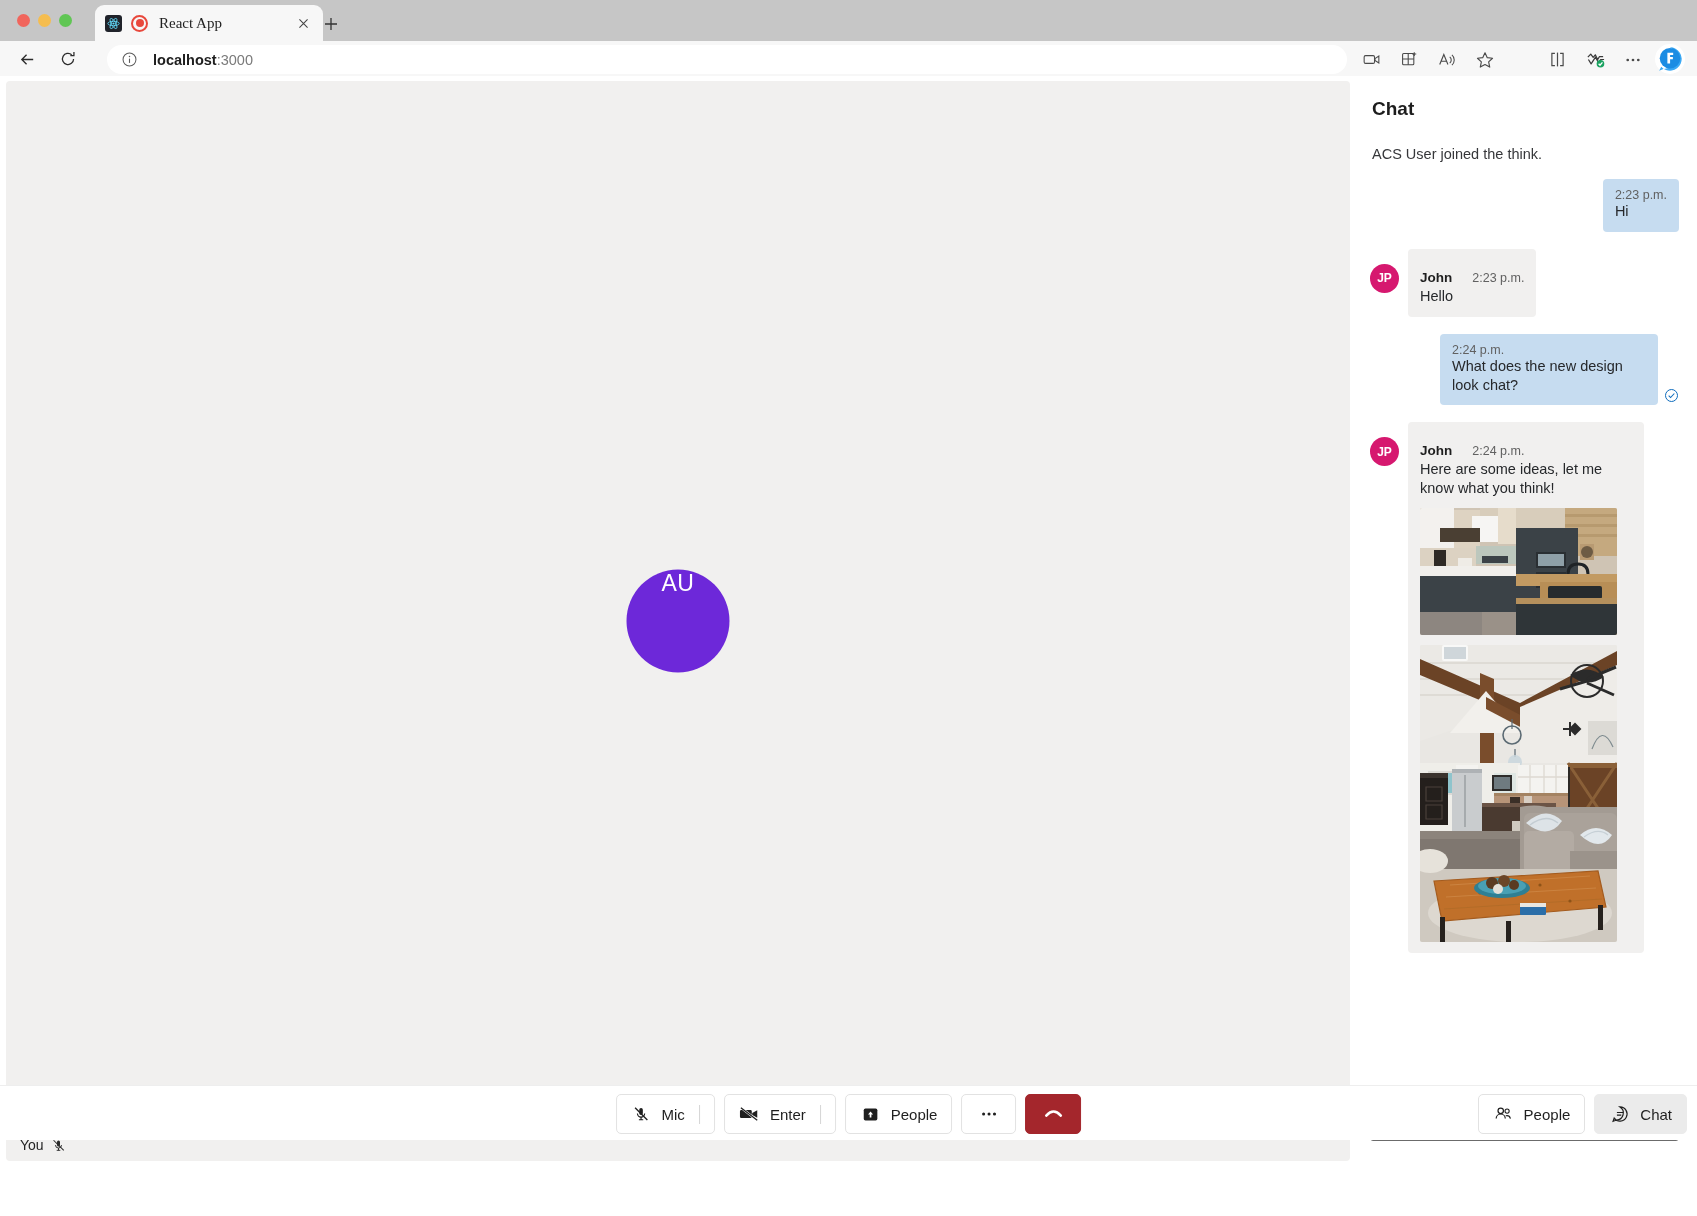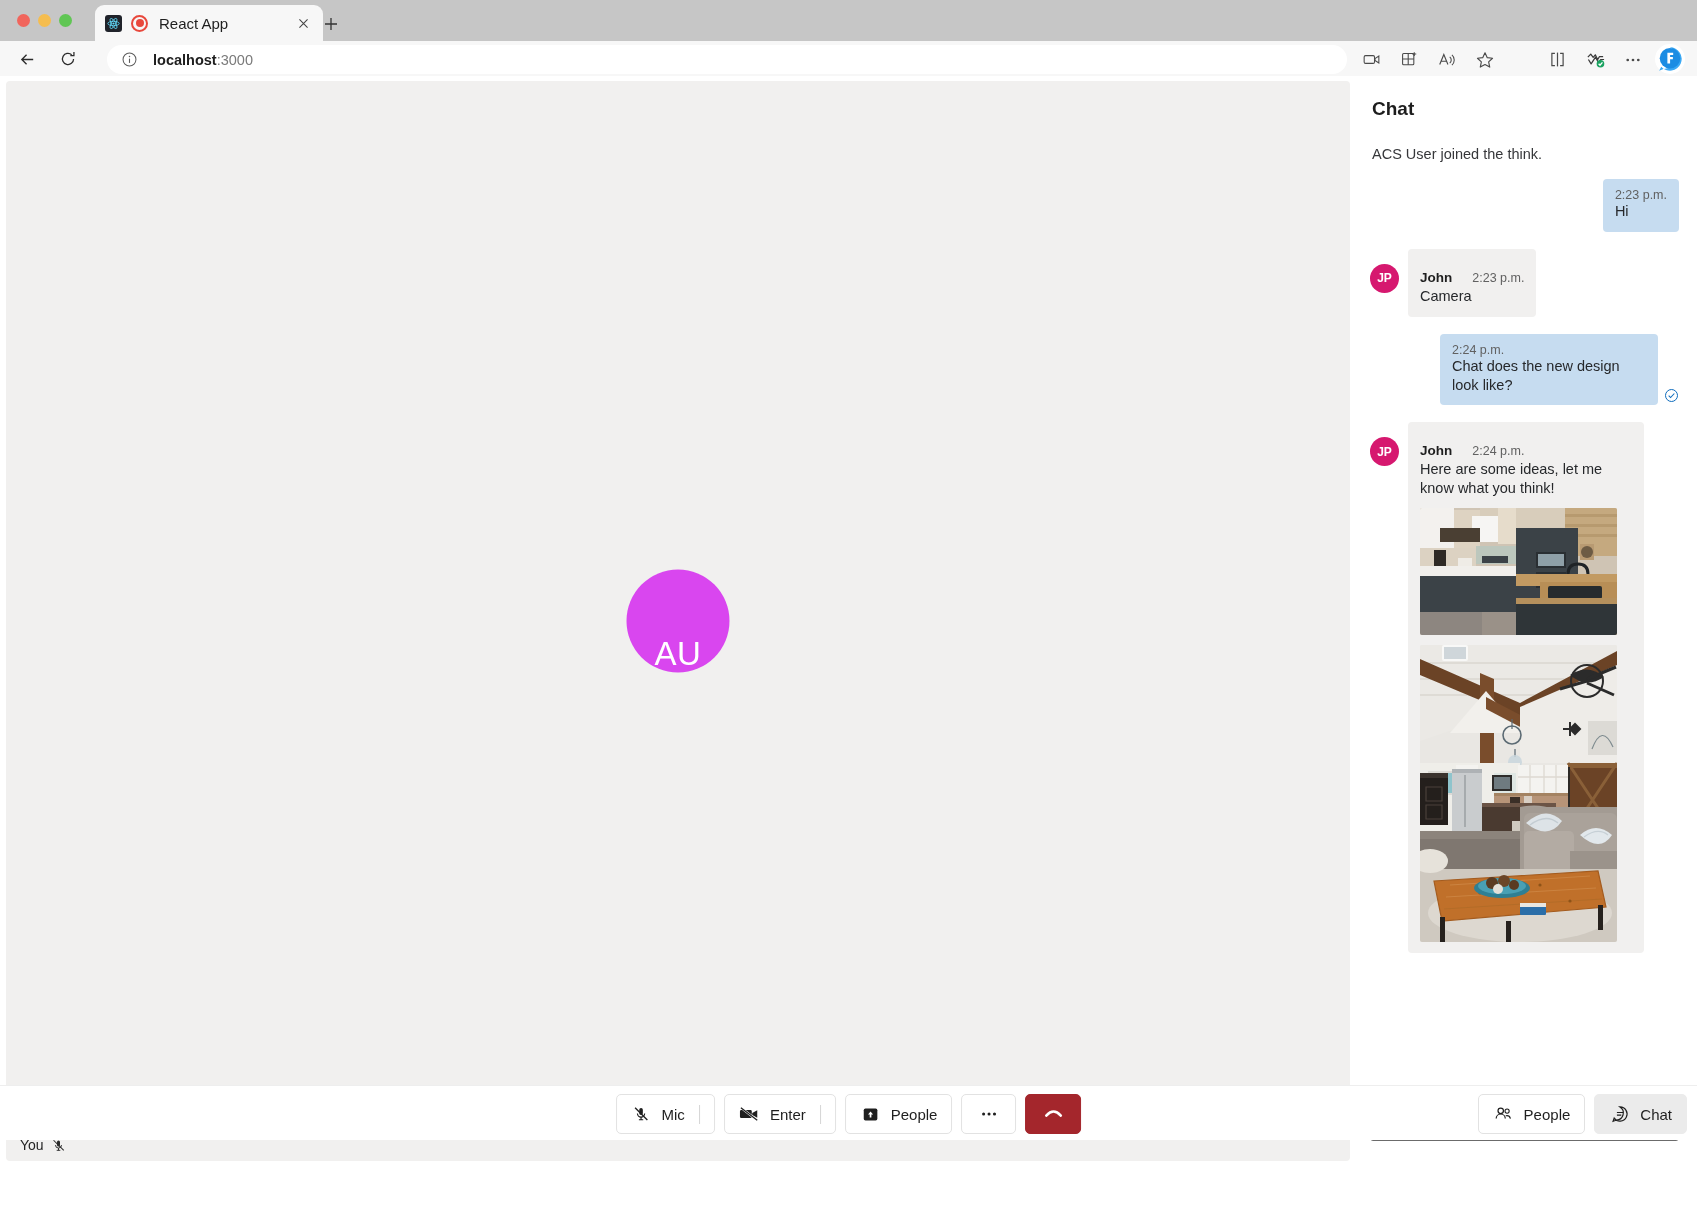--- a/index.html
+++ b/index.html
@@ -32,21 +32,21 @@
     display: flex; align-items: center; justify-content: center; flex: 0 0 auto;
   }
   .rec-dot {
     width: 17px; height: 17px; border-radius: 50%;
     border: 2px solid #e8483c; margin-left: 9px; flex: 0 0 auto;
     display: flex; align-items: center; justify-content: center;
   }
   .rec-dot i { width: 8px; height: 8px; border-radius: 50%; background: #e8483c; display: block; }
   .tab-title {
     margin-left: 11px; font-size: 15px; color: #1f1f1f; white-space: nowrap;
-    overflow: hidden; text-overflow: ellipsis; flex: 1 1 auto;
+    overflow: hidden; text-overflow: ellipsis; flex: 1 1 auto; font-family: Liberation Serif, serif;
   }
   .tab-close {
     width: 20px; height: 20px; flex: 0 0 auto; color: #444;
     display: flex; align-items: center; justify-content: center;
   }
   .newtab {
     position: absolute; top: 11px; left: 318px; width: 26px; height: 26px;
     display: flex; align-items: center; justify-content: center; color: #333;
   }
 
@@ -85,23 +85,23 @@
     background: #ffffff;
   }
 
   
   .stage {
     position: absolute; top: 5px; left: 6px; width: 1344px; height: 1080px;
     background: #f1f0ef; border-radius: 4px;
   }
   .avatar-big {
     position: absolute; top: 50%; left: 50%; transform: translate(-50%, -50%);
-    width: 103px; height: 103px; border-radius: 50%; background: #d946ef;
-    display: flex; align-items: flex-end; justify-content: center;
-    color: #fff; font-size: 33px; letter-spacing: .5px;
+    width: 103px; height: 103px; border-radius: 50%; background: #6d28d9;
+    display: flex; align-items: flex-start; justify-content: center;
+    color: #fff; font-size: 23px; letter-spacing: .5px;
   }
   .you-chip {
     position: absolute; bottom: 8px; left: 14px;
     display: flex; align-items: center; gap: 7px;
     font-size: 14px; color: #1f1f1f; justify-content: flex-end;
   }
 
   
   .chatpanel {
     position: absolute; top: 0; left: 1356px; width: 341px; height: 1085px;
@@ -348,28 +348,28 @@
           </div>
         </div>
 
         <div class="row in">
           <div class="avatar-sm">JP</div>
           <div class="bubble-in">
             <div class="meta">
               <span class="sender">John</span>
               <span class="time">2:23 p.m.</span>
             </div>
-            <div class="body">Camera</div>
+            <div class="body">Hello</div>
           </div>
         </div>
 
         <div class="row out">
           <div class="bubble-out">
             <div class="time">2:24 p.m.</div>
-            <div class="body">Chat does the new design look like?</div>
+            <div class="body">What does the new design look chat?</div>
           </div>
           <span class="receipt">
             <svg width="15" height="15" viewBox="0 0 18 18">
               <circle cx="9" cy="9" r="7.2" stroke="currentColor" stroke-width="1.2" fill="none"></circle>
               <path d="M5.6 9.2 L7.9 11.5 L12.4 6.6" stroke="currentColor" stroke-width="1.3" fill="none"></path>
             </svg>
           </span>
         </div>
 
         <div class="row in">

